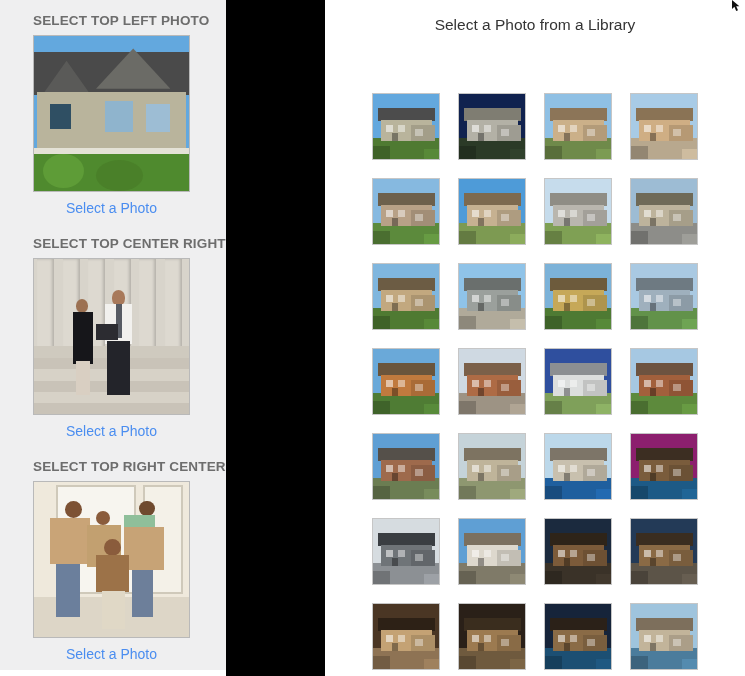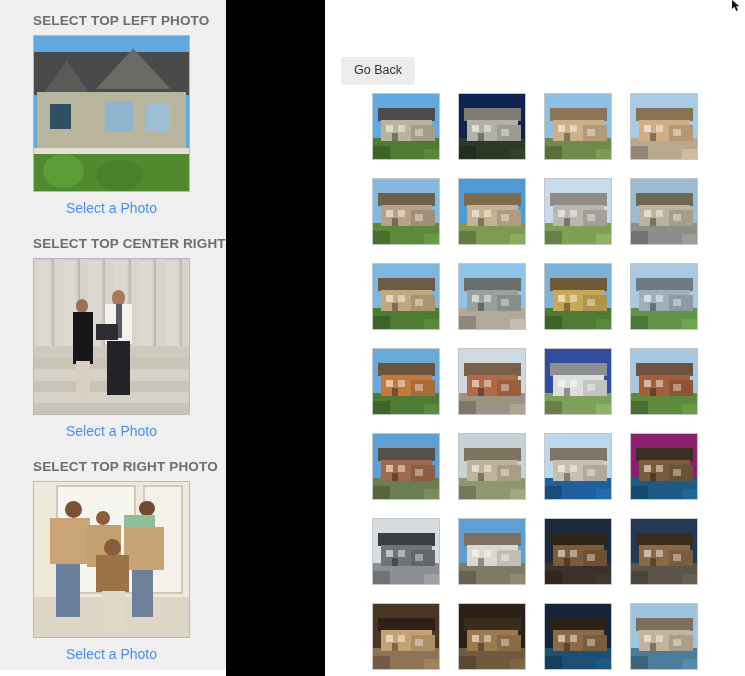--- a/index.html
+++ b/index.html
@@ -198,21 +198,21 @@
             <div class="blk" style="left: 46%; top: 29%; width: 17%; height: 26%; background: rgb(242, 241, 238);"></div>
             <div class="blk" style="left: 53%; top: 29%; width: 3.5%; height: 22%; background: rgb(87, 91, 99);"></div>
             <div class="blk" style="left: 47%; top: 53%; width: 15%; height: 35%; background: rgb(35, 36, 42);"></div>
             <div class="blk" style="left: 40%; top: 42%; width: 14%; height: 10%; background: rgb(44, 44, 49);"></div>
           </div>
       </div>
       <div class="side-link" style="position:absolute; top:424px;">Select a Photo</div>
     </div>
 
     <div class="side-section">
-      <div class="side-heading" style="position:absolute; top:460px;">SELECT TOP RIGHT PHOTO</div>
+      <div class="side-heading" style="position:absolute; top:460px;">SELECT TOP RIGHT CENTER</div>
       <div class="side-thumb" style="position:absolute; top:481px;">
         <div class="scene" id="art-right" style="background: rgb(233, 226, 212);">
             <div class="blk" style="left: 0px; right: 0px; top: 0px; height: 74%; background: rgb(239, 233, 220);"></div>
             <div class="blk" style="left: 14%; width: 52%; top: 2%; height: 70%; background: rgb(247, 245, 239); border: 2px solid rgb(207, 201, 186);"></div>
             <div class="blk" style="left: 70%; width: 26%; top: 2%; height: 70%; background: rgb(244, 241, 232); border: 2px solid rgb(207, 201, 186);"></div>
             <div class="blk" style="left: 0px; right: 0px; bottom: 0px; height: 26%; background: rgb(221, 214, 199);"></div>
             <div class="blk" style="left: 20%; top: 12%; width: 11%; height: 11%; background: rgb(125, 82, 52); border-radius: 50%;"></div>
             <div class="blk" style="left: 10%; top: 23%; width: 26%; height: 30%; background: rgb(201, 164, 119);"></div>
             <div class="blk" style="left: 14%; top: 53%; width: 16%; height: 34%; background: rgb(107, 127, 156);"></div>
             <div class="blk" style="left: 40%; top: 19%; width: 9%; height: 9%; background: rgb(138, 92, 60); border-radius: 50%;"></div>
@@ -227,22 +227,22 @@
           </div>
       </div>
       <div class="side-link" style="position:absolute; top:647px;">Select a Photo</div>
     </div>
   </div>
 
   <div id="black-band"></div>
 
   <div id="library">
 
-
-    <button id="go-back-button">Go Back</button>
+    <div id="library-title">Select a Photo from a Library</div>
+
 
     <div id="photo-grid">
         <div class="grid-row">
           <div class="grid-thumb" title="Victorian house beige gables">
             <div class="scene" style="background: rgb(99, 168, 222);">
               <div class="blk" style="left: 0px; right: 0px; bottom: 0px; height: 32%; background: rgb(79, 122, 50);"></div>
               <div class="blk" style="left: 8%; right: 6%; top: 22%; height: 20%; background: rgb(76, 76, 76);"></div>
               <div class="blk" style="left: 12%; right: 10%; top: 40%; height: 32%; background: rgb(185, 180, 156);"></div>
               <div class="blk" style="left: 58%; right: 6%; top: 48%; height: 24%; background: rgb(185, 180, 156); filter: brightness(0.88);"></div>
               <div class="blk" style="left: 20%; top: 47%; width: 11%; height: 12%; background: rgba(255, 255, 255, 0.55);"></div>

